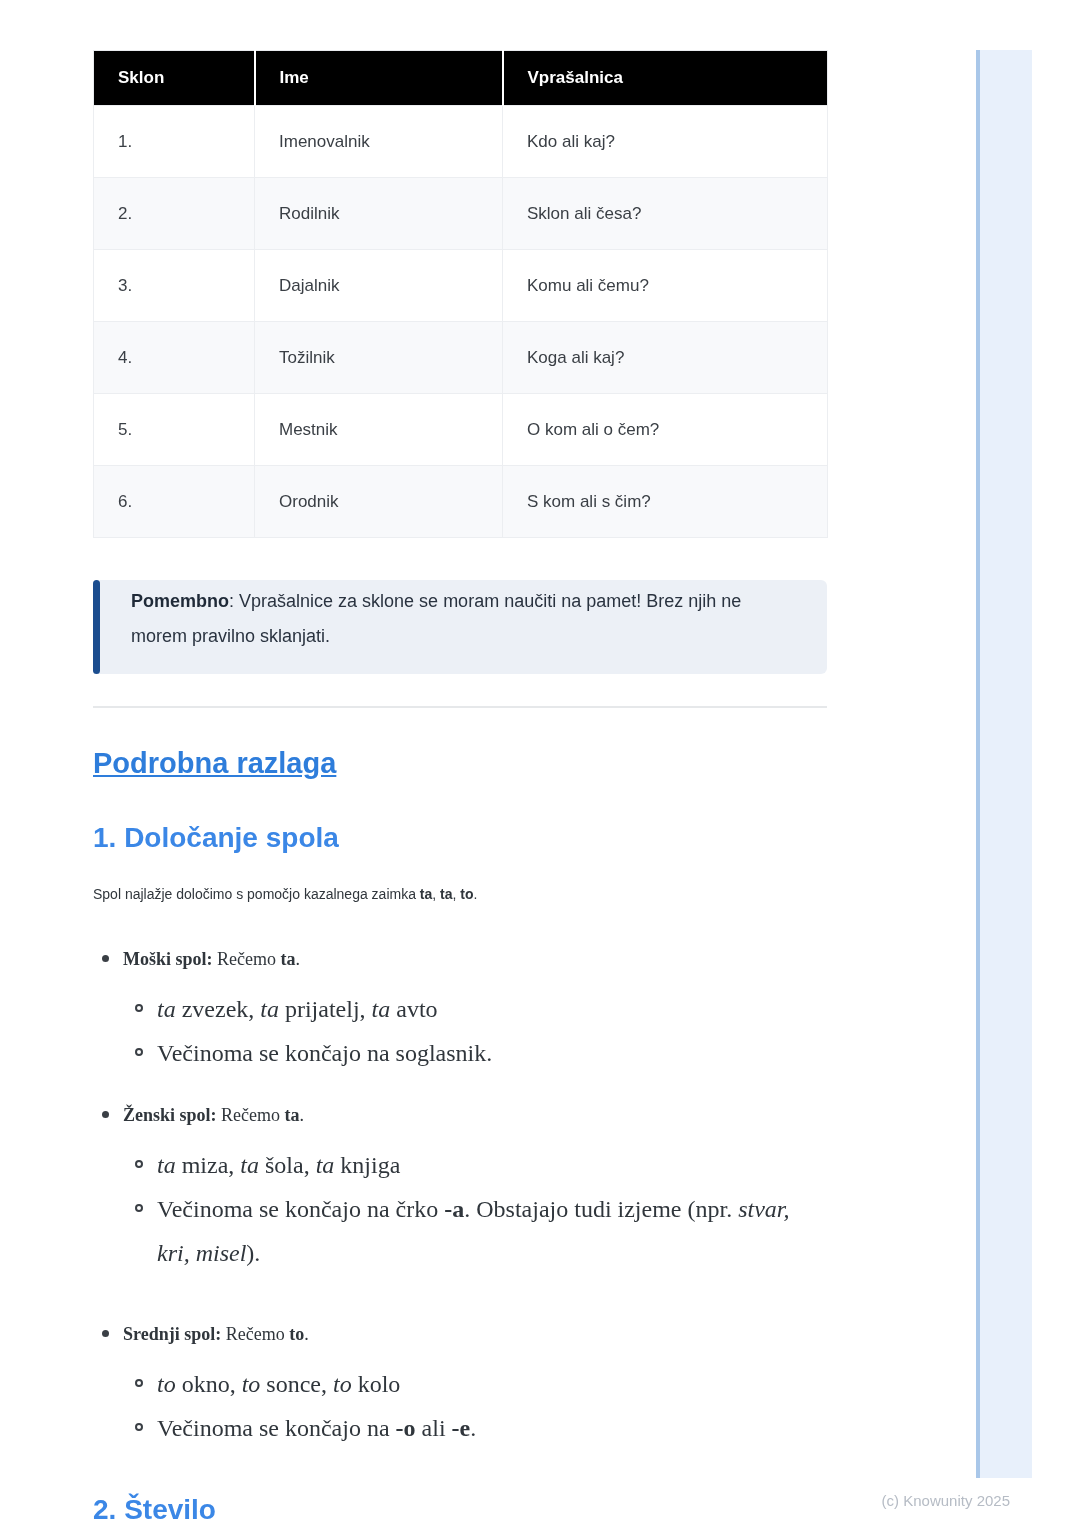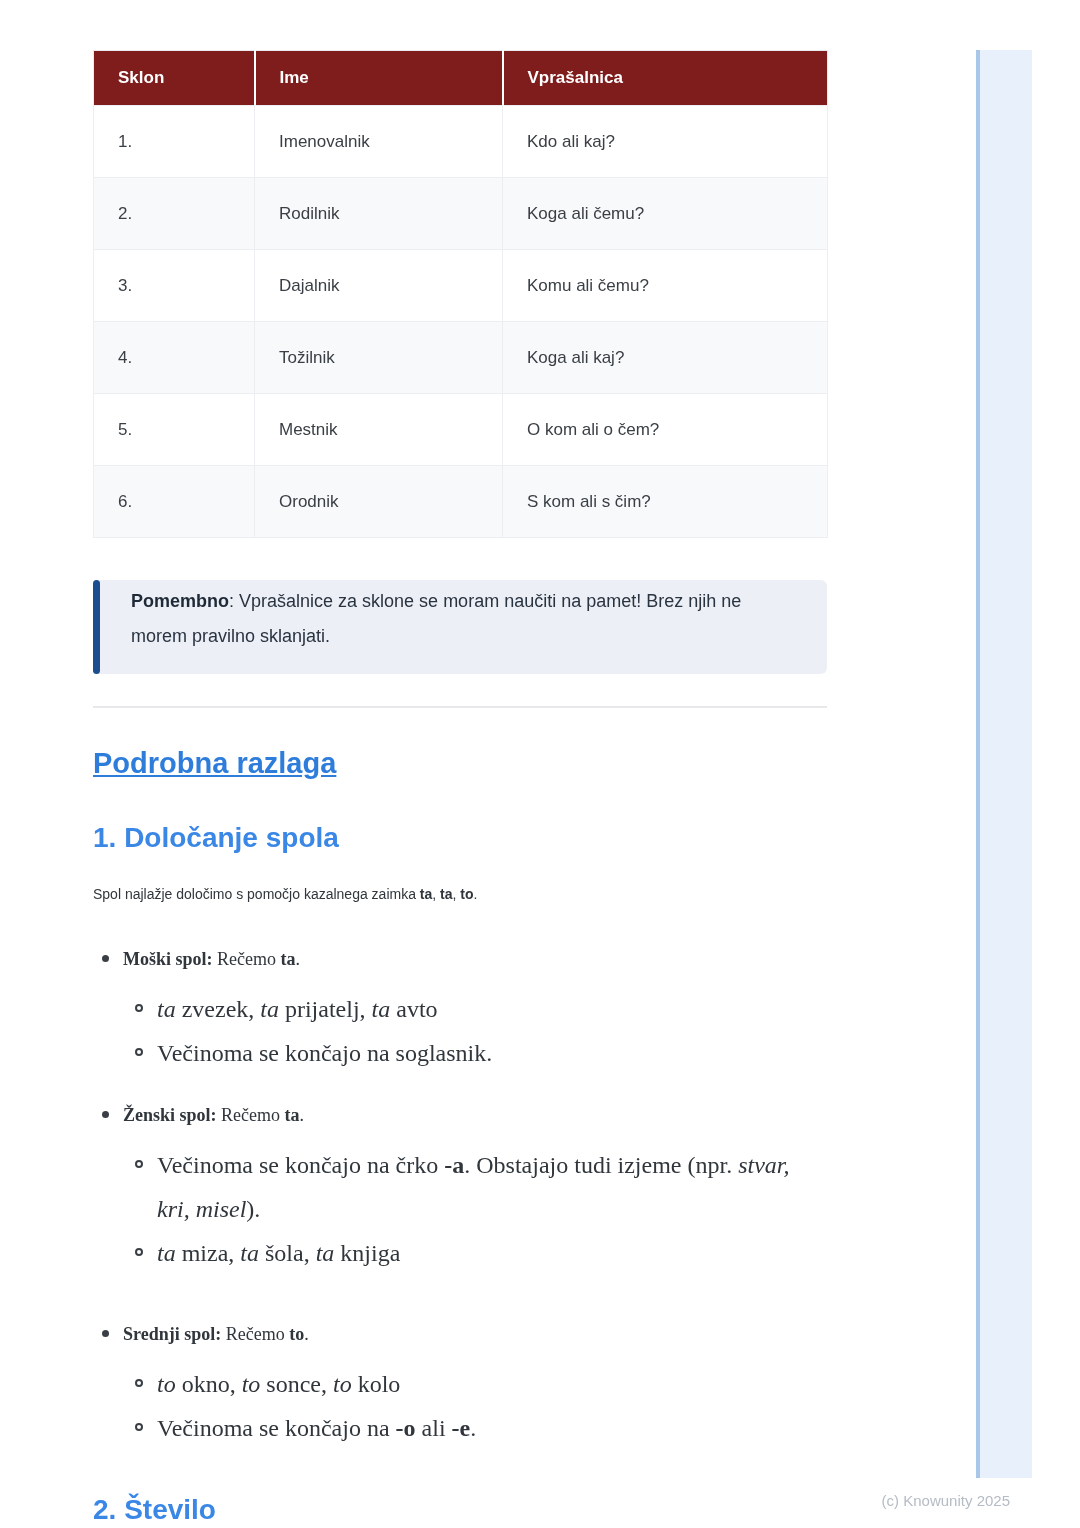--- a/index.html
+++ b/index.html
@@ -24,21 +24,21 @@
   table.cases {
     width: 734px;
     border-collapse: collapse;
     table-layout: fixed;
     border: 1px solid #e9ebee;
   }
   table.cases col.c1 { width: 161px; }
   table.cases col.c2 { width: 248px; }
   table.cases col.c3 { width: 325px; }
   table.cases th {
-    background: #7f1d1d;
+    background: #000000;
     color: #ffffff;
     font-size: 17px;
     font-weight: 700;
     text-align: left;
     height: 55px;
     padding: 0 0 0 24px;
     border-right: 2px solid #ffffff;
   }
   table.cases th:last-child { border-right: none; }
   table.cases td {
@@ -178,21 +178,21 @@
     </thead>
     <tbody>
       <tr>
         <td>1.</td>
         <td>Imenovalnik</td>
         <td>Kdo ali kaj?</td>
       </tr>
       <tr>
         <td>2.</td>
         <td>Rodilnik</td>
-        <td>Koga ali čemu?</td>
+        <td>Sklon ali česa?</td>
       </tr>
       <tr>
         <td>3.</td>
         <td>Dajalnik</td>
         <td>Komu ali čemu?</td>
       </tr>
       <tr>
         <td>4.</td>
         <td>Tožilnik</td>
         <td>Koga ali kaj?</td>
@@ -237,25 +237,25 @@
           <span><span>Večinoma se končajo na soglasnik.</span></span>
         </li>
       </ul>
     </li>
     <li>
       <span class="dot"></span>
       <div class="li-head"><span class="b">Ženski spol:</span><span> Rečemo </span><span class="b">ta</span><span>.</span></div>
       <ul class="l2">
         <li>
           <span class="circle"></span>
+          <span><span class="i">ta</span><span> miza, </span><span class="i">ta</span><span> šola, </span><span class="i">ta</span><span> knjiga</span></span>
+        </li>
+        <li>
+          <span class="circle"></span>
           <span><span>Večinoma se končajo na črko </span><span class="b">-a</span><span>. Obstajajo tudi izjeme (npr. </span><span class="i">stvar, kri, misel</span><span>).</span></span>
-        </li>
-        <li>
-          <span class="circle"></span>
-          <span><span class="i">ta</span><span> miza, </span><span class="i">ta</span><span> šola, </span><span class="i">ta</span><span> knjiga</span></span>
         </li>
       </ul>
     </li>
     <li>
       <span class="dot"></span>
       <div class="li-head"><span class="b">Srednji spol:</span><span> Rečemo </span><span class="b">to</span><span>.</span></div>
       <ul class="l2">
         <li>
           <span class="circle"></span>
           <span><span class="i">to</span><span> okno, </span><span class="i">to</span><span> sonce, </span><span class="i">to</span><span> kolo</span></span>

